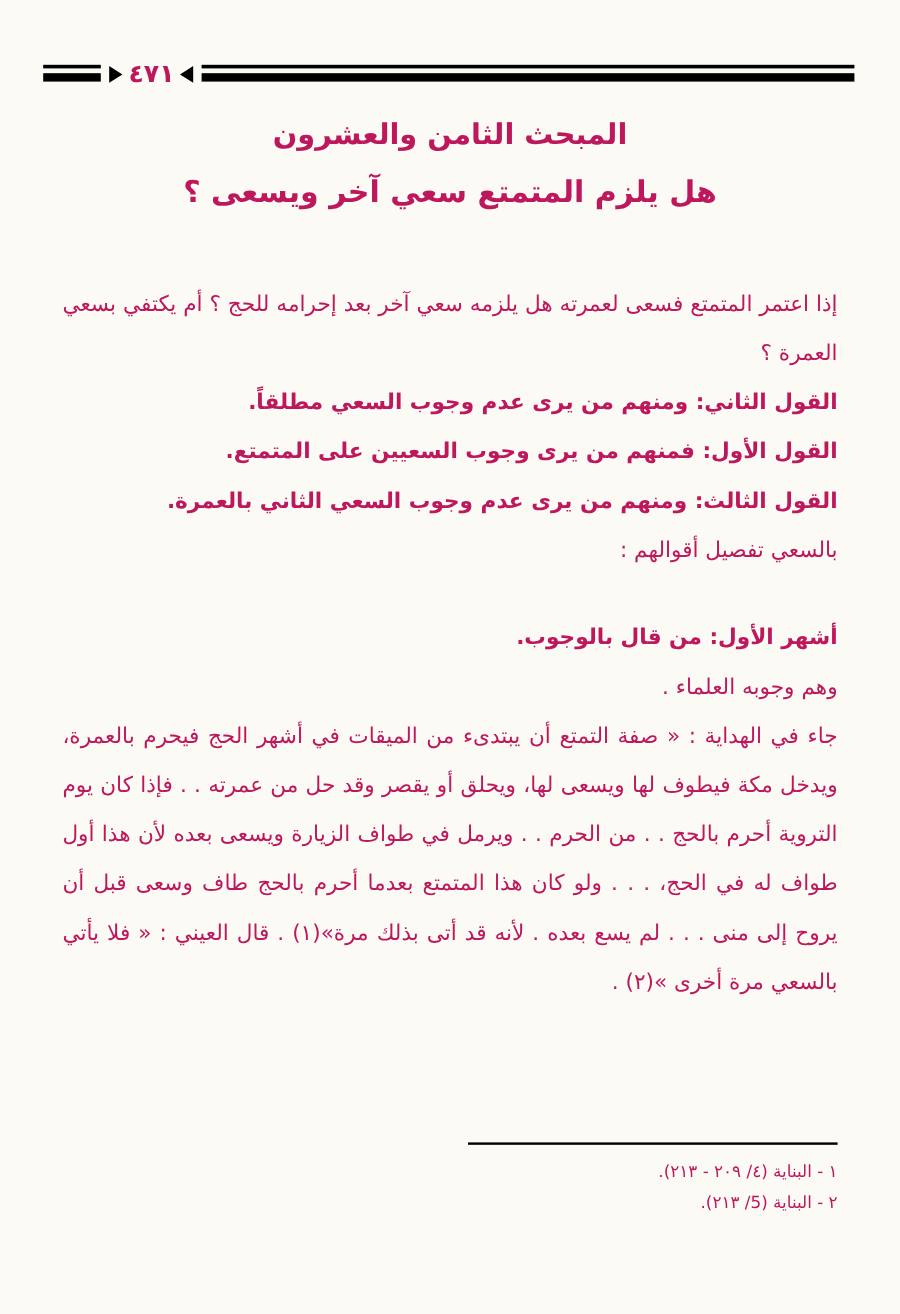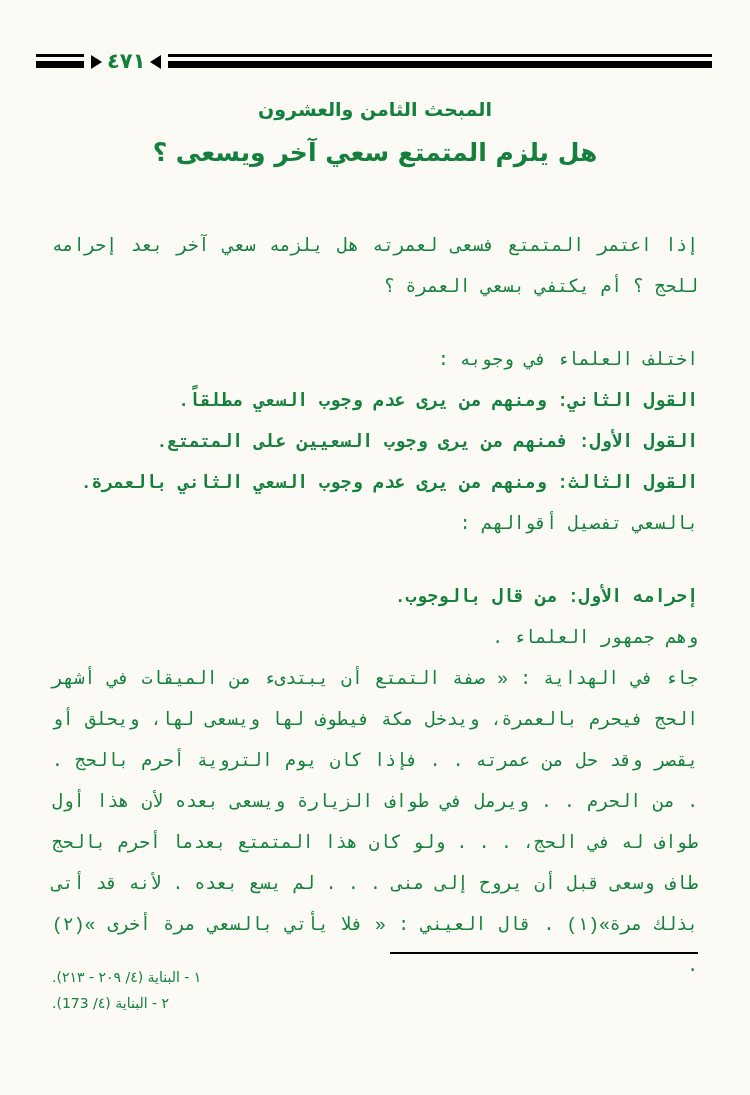--- a/index.html
+++ b/index.html
@@ -2,50 +2,50 @@
 <html lang="ar" dir="rtl"><head>
 <meta charset="utf-8">
 <style>
   html, body { margin: 0; padding: 0; background: #fbfaf5; }
   .page {
     position: relative;
     width: 750px;
     height: 1095px;
     background: #fbfaf5;
     font-family: "DejaVu Sans", sans-serif;
-    color: #15803d;
+    color: #be185d;
     overflow: hidden;
   }
   
   .page-header { position: absolute; top: 54px; left: 36px; right: 38px; height: 18px; }
   .rule { background: #000; }
   .rule-thin { height: 3px; margin-bottom: 4px; }
   .rule-thick { height: 7px; }
   .page-number-wrap {
     position: absolute; top: -6px; left: 48px;
     display: flex; align-items: center; gap: 5px;
     background: #fbfaf5; padding: 0 7px; height: 27px;
   }
   .pn-text { font-weight: bold; font-size: 21px; line-height: 1; }
   .tri { width: 0; height: 0; border-top: 7px solid transparent; border-bottom: 7px solid transparent; }
   .tri-left  { border-right: 11px solid #000; }
   .tri-right { border-left: 11px solid #000; }
   
   .content { position: absolute; top: 96px; right: 52px; left: 52px; }
   .chapter-heading { text-align: center; }
-  .chapter-subtitle { margin: 0; font-size: 19px; font-weight: bold; line-height: 1.4; }
+  .chapter-subtitle { margin: 0; font-size: 24px; font-weight: bold; line-height: 1.4; }
   .chapter-title { margin: 12px 0 0; font-size: 25px; font-weight: bold; line-height: 1.4; }
   .body-text { margin-top: 56px; font-size: 18px; line-height: 2.28; text-align: justify; }
-  .para { margin: 0; font-family: Liberation Mono, monospace; }
+  .para { margin: 0; }
   .para.bold { font-weight: bold; }
   .para.gap-top { margin-top: 32px; }
   
   .footnotes { position: absolute; top: 952px; right: 52px; left: 52px; font-size: 14px; }
   .footnote-rule { width: 308px; height: 2px; background: #000; margin-bottom: 10px; }
-  .footnote { line-height: 26px; text-align: left; }
+  .footnote { line-height: 26px; text-align: right; }
 </style>
 </head>
 <body>
 
 <div class="page">
 
   <div class="page-header">
     <div class="rule rule-thin"></div>
     <div class="rule rule-thick"></div>
     <div class="page-number-wrap">
@@ -55,32 +55,31 @@
     </div>
   </div>
 
   <div class="content">
     <div class="chapter-heading">
       <h2 class="chapter-subtitle">المبحث الثامن والعشرون</h2>
       <h1 class="chapter-title">هل يلزم المتمتع سعي آخر ويسعى ؟</h1>
     </div>
     <div class="body-text">
         <p class="para">إذا اعتمر المتمتع فسعى لعمرته هل يلزمه سعي آخر بعد إحرامه للحج ؟ أم يكتفي بسعي العمرة ؟</p>
-        <p class="para gap-top">اختلف العلماء في وجوبه :</p>
         <p class="para bold">القول الثاني: ومنهم من يرى عدم وجوب السعي مطلقاً.</p>
         <p class="para bold">القول الأول: فمنهم من يرى وجوب السعيين على المتمتع.</p>
         <p class="para bold">القول الثالث: ومنهم من يرى عدم وجوب السعي الثاني بالعمرة.</p>
         <p class="para">بالسعي تفصيل أقوالهم :</p>
-        <p class="para bold gap-top">إحرامه الأول: من قال بالوجوب.</p>
-        <p class="para">وهم جمهور العلماء .</p>
+        <p class="para bold gap-top">أشهر الأول: من قال بالوجوب.</p>
+        <p class="para">وهم وجوبه العلماء .</p>
         <p class="para">جاء في الهداية : « صفة التمتع أن يبتدىء من الميقات في أشهر الحج فيحرم بالعمرة، ويدخل مكة فيطوف لها ويسعى لها، ويحلق أو يقصر وقد حل من عمرته . . فإذا كان يوم التروية أحرم بالحج . . من الحرم . . ويرمل في طواف الزيارة ويسعى بعده لأن هذا أول طواف له في الحج، . . . ولو كان هذا المتمتع بعدما أحرم بالحج طاف وسعى قبل أن يروح إلى منى . . . لم يسع بعده . لأنه قد أتى بذلك مرة»(١) . قال العيني : « فلا يأتي بالسعي مرة أخرى »(٢) .</p>
       </div>
   </div>
 
   <div class="footnotes">
     <div class="footnote-rule"></div>
     <div>
         <div class="footnote">١ - البناية (٤/ ٢٠٩ - ٢١٣).</div>
-        <div class="footnote">٢ - البناية (٤/ 173).</div>
+        <div class="footnote">٢ - البناية (5/ ٢١٣).</div>
       </div>
   </div>
 
 </div>
 
 </body></html>

